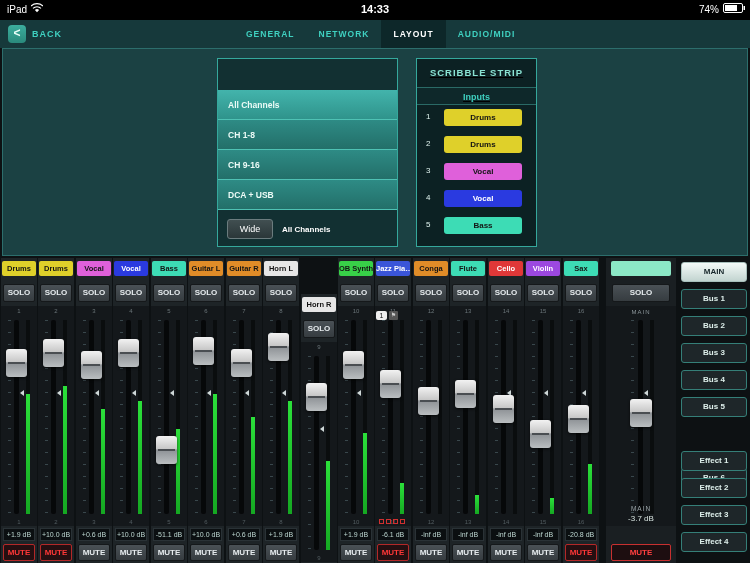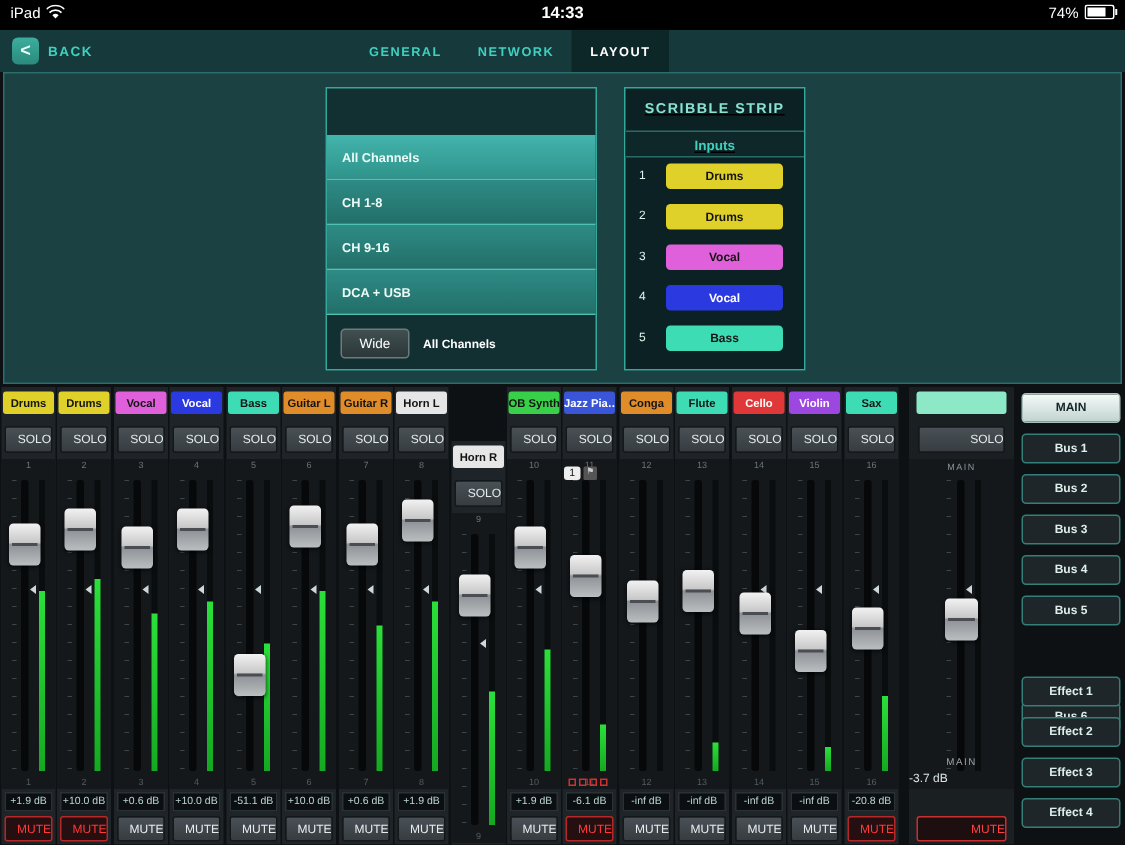--- a/index.html
+++ b/index.html
@@ -39,21 +39,21 @@
   .scribble-title { line-height:28px; text-align:center; color:#8ae2d2; font-size:9.5px; font-weight:bold; letter-spacing:1px; white-space:nowrap; }
   .inputs-label { height:18px; line-height:18px; text-align:center; color:#3fd0c0; font-size:9px; font-weight:bold; border-top:1px solid #2a6a66; border-bottom:1px solid #2a6a66; background:#0e282a; }
   .scribble-row { position:relative; height:27px; }
   .scribble-num { position:absolute; left:9px; top:7px; color:#dff3ee; font-size:8px; }
   .scribble-pill { position:absolute; left:27px; top:4px; width:78px; height:17px; border-radius:3px; text-align:center; line-height:17px; font-size:8px; font-weight:bold; }
 
   
   .mixer { position:absolute; top:258px; left:0; width:750px; height:305px; background:#0d1113; }
   .strip { position:absolute; top:0; width:36px; height:305px; background:#1e2427; }
   .chan-label { position:absolute; top:3px; left:1px; right:1px; height:15px; line-height:15px; text-align:center; font-size:7.5px; font-weight:bold; border-radius:2px; overflow:hidden; white-space:nowrap; }
-  .btn { position:absolute; left:2px; right:2px; height:18px; background:linear-gradient(#4a5156,#363c40); border:1px solid #15181a; border-radius:2px; color:#e6ebee; font-size:8px; font-weight:normal; text-align:right; line-height:16px; }
+  .btn { position:absolute; left:2px; right:2px; height:18px; background:linear-gradient(#4a5156,#363c40); border:1px solid #15181a; border-radius:2px; color:#e6ebee; font-size:8px; font-weight:bold; text-align:center; line-height:16px; }
   .solo { top:26px; }
   .mute { top:286px; height:17px; line-height:15px; }
   .mute.active { background:#250f11; color:#ff3838; border-color:#b42828; }
   .fader-area { position:absolute; top:48px; left:0; right:0; height:220px; background:#14181b; }
   .top-num { position:absolute; top:2px; width:100%; text-align:center; color:#6a7478; font-size:6px; }
   .bot-num { position:absolute; bottom:1px; width:100%; text-align:center; color:#525c60; font-size:6px; }
   .ticks { position:absolute; left:7px; top:14px; width:3px; height:194px; background:repeating-linear-gradient(to bottom,#39474c 0,#39474c 1px,transparent 1px,transparent 12px); }
   .track { position:absolute; left:13px; top:14px; width:5px; height:194px; background:#060809; border-radius:2px; }
   .meter-track { position:absolute; left:25px; top:14px; width:4px; height:194px; background:#0a0d0e; }
   .meter-fill { position:absolute; left:25px; bottom:12px; width:4px; background:linear-gradient(to top,#15a822,#2be03a); }
@@ -73,21 +73,21 @@
   .main-strip .mute { left:5px; right:5px; background:#1d0e10; color:#ff4040; border:1px solid #c83030; }
   .main-fader { position:absolute; top:48px; left:0; right:0; height:220px; background:#14181b; }
   .main-top-label { position:absolute; top:3px; width:100%; text-align:center; color:#8a9498; font-size:6px; letter-spacing:1px; }
   .main-fader .ticks { left:25px; }
   .main-fader .track { left:32px; }
   .main-fader .meter-track { left:44px; }
   .main-fader .meter-fill { left:44px; background:linear-gradient(to top,#15a822,#2be03a); }
   .main-fader .unity { left:38px; }
   .main-fader .cap { left:24px; width:22px; }
   .main-bot-label { position:absolute; bottom:14px; width:100%; text-align:center; color:#9aa4a8; font-size:6.5px; letter-spacing:1px; }
-  .main-db { position:absolute; bottom:3px; width:100%; text-align:left; color:#d8e4e0; font-size:8px; }
+  .main-db { position:absolute; bottom:3px; width:100%; text-align:center; color:#d8e4e0; font-size:8px; }
 
   
   .right-nav { position:absolute; left:681px; top:0; width:69px; height:305px; }
   .rn-btn { position:absolute; left:0; width:66px; height:20px; background:#1e2629; border:1px solid #357f78; border-radius:3px; color:#ddeeea; font-size:8px; font-weight:bold; text-align:center; line-height:18px; }
   .rn-btn.active { background:linear-gradient(#f4faf8,#c2d4d0); color:#16262a; border-color:#a8c0bc; }
 </style>
 </head>
 <body>
 
 <div class="statusbar">
@@ -116,20 +116,21 @@
 
 <div class="navbar">
   <div class="back-wrap">
     <span class="back-chip">&lt;</span>
     <span class="back-label">BACK</span>
   </div>
   <div class="tabs" id="tabs">
       <div class="tab">GENERAL</div>
       <div class="tab">NETWORK</div>
       <div class="tab active">LAYOUT</div>
+      <div class="tab">AUDIO/MIDI</div>
     </div>
 </div>
 
 <div class="top-panel">
 
   <div class="layers-panel">
     <div class="layers-list" id="layers-list">
         <div class="layer-item selected">All Channels</div>
         <div class="layer-item">CH 1-8</div>
         <div class="layer-item">CH 9-16</div>

